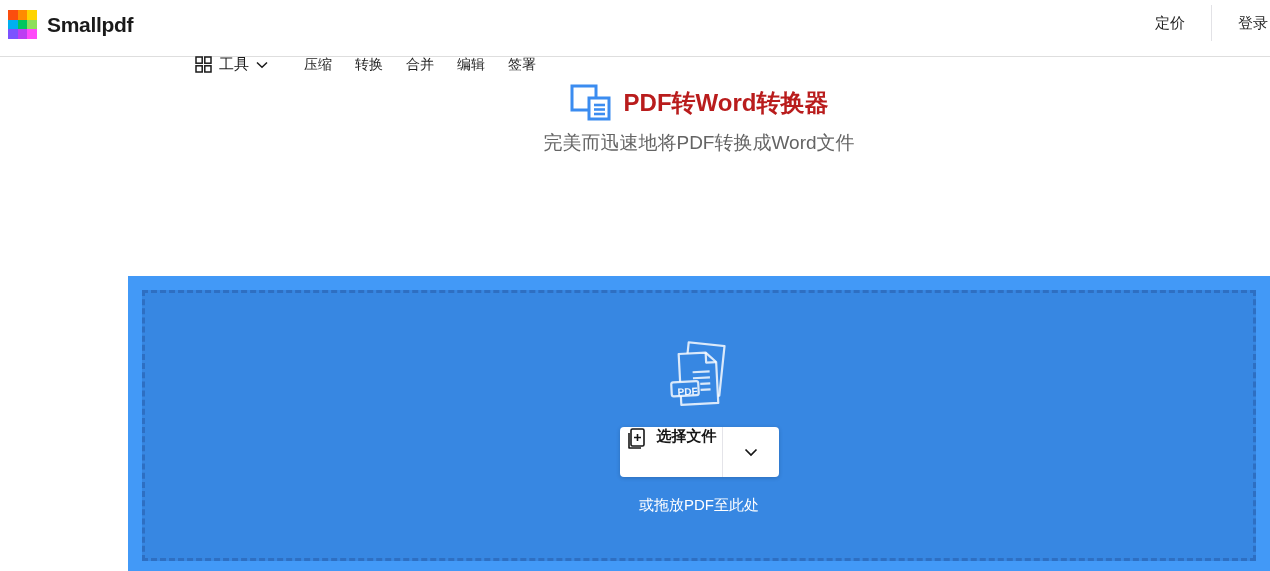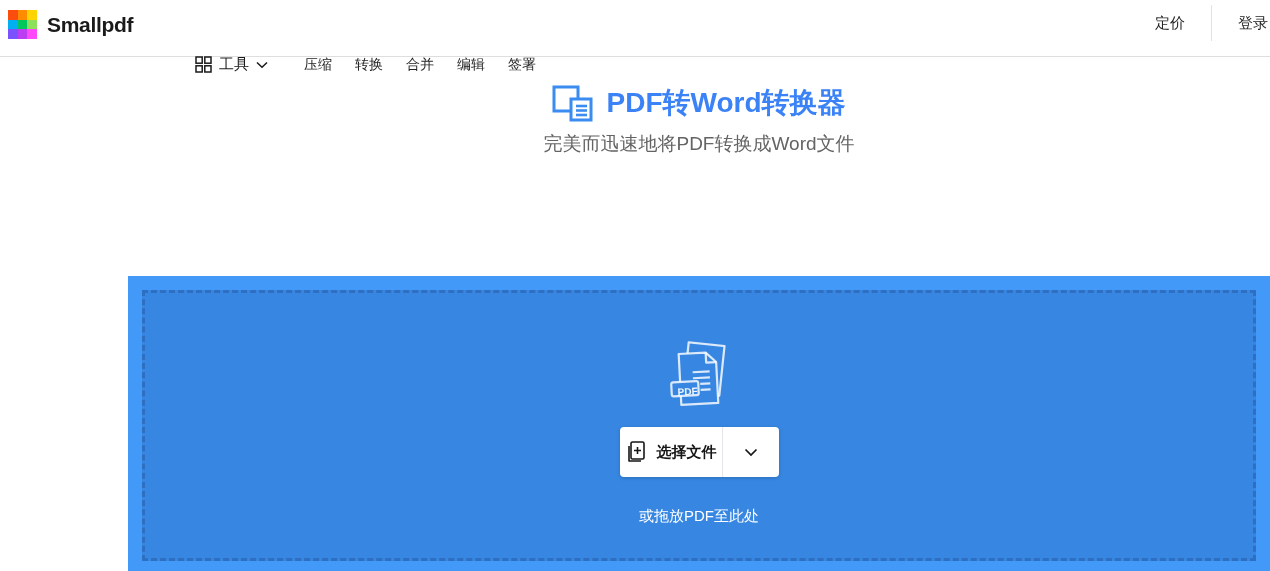--- a/index.html
+++ b/index.html
@@ -16,35 +16,35 @@
   .tools-btn { display:flex; align-items:center; gap:7px; margin-right:36px; cursor:pointer; font-size:15px; }
   .nav-item { font-size:14px; color:#1f1f1f; margin-right:23px; cursor:pointer; text-decoration:none; }
 
   .nav-right { position:absolute; left:1155px; top:2px; height:42px; display:flex; align-items:center; }
   .nav-link { font-size:15px; color:#1f1f1f; cursor:pointer; text-decoration:none; }
   .vdivider { width:1px; height:36px; background:#e2e2e6; margin:0 26px; }
 
   
   .hero { position:absolute; top:84px; left:0; width:1398px; text-align:center; }
   .hero-title-row { display:flex; justify-content:center; align-items:center; gap:13px; }
-  .hero-title { font-size:28px; font-weight:700; color:#3b82f6; }
+  .hero-title { font-size:24px; font-weight:700; color:#b91c1c; }
   .hero-subtitle { margin-top:9px; font-size:19px; color:#646464; font-weight:400; }
 
   
   .dropzone { position:absolute; left:128px; top:276px; width:1142px; height:295px;
     background:var(--dz-outer); padding:14px 14px 10px 14px; }
   .dropzone-inner { width:100%; height:100%; background:var(--dz-inner);
     border:3px dashed var(--dz-dash); display:flex; flex-direction:column; align-items:center; padding-top:46px; }
   .pdf-stack { margin-bottom:10px; }
   .choose-split-btn { display:flex; align-items:stretch; height:50px; background:#fff; border-radius:4px;
     overflow:hidden; box-shadow:0 1px 4px rgba(0,0,0,0.18); cursor:pointer; }
-  .choose-main { display:flex; align-items:center; gap:11px; padding:0 5px; font-size:15px; font-weight:700; color:#161616; }
+  .choose-main { display:flex; gap:11px; padding:0 5px; font-size:15px; font-weight:700; color:#161616; }
   .btn-divider { width:1px; background:#e4e4e9; margin:0; }
   .choose-caret { width:56px; display:flex; align-items:center; justify-content:center; cursor:pointer; }
-  .drag-hint { margin-top:30px; color:#ffffff; font-size:15px; }
+  .drag-hint { margin-top:19px; color:#ffffff; font-size:15px; }
 </style>
 </head>
 <body>
 
 <div class="header">
   <div class="brand">
     <div class="logo-grid">
         <div style="background: rgb(251, 78, 14);"></div>
         <div style="background: rgb(255, 139, 0);"></div>
         <div style="background: rgb(255, 212, 0);"></div>

